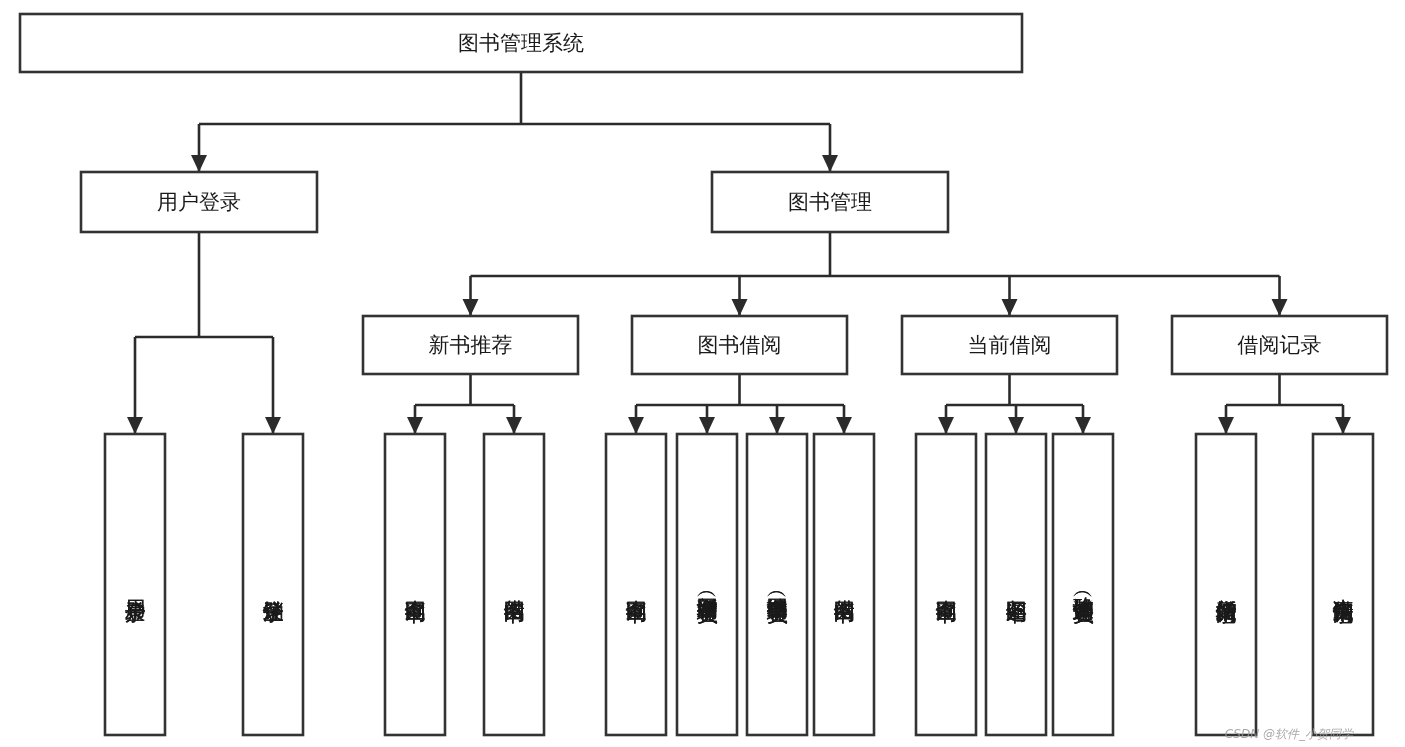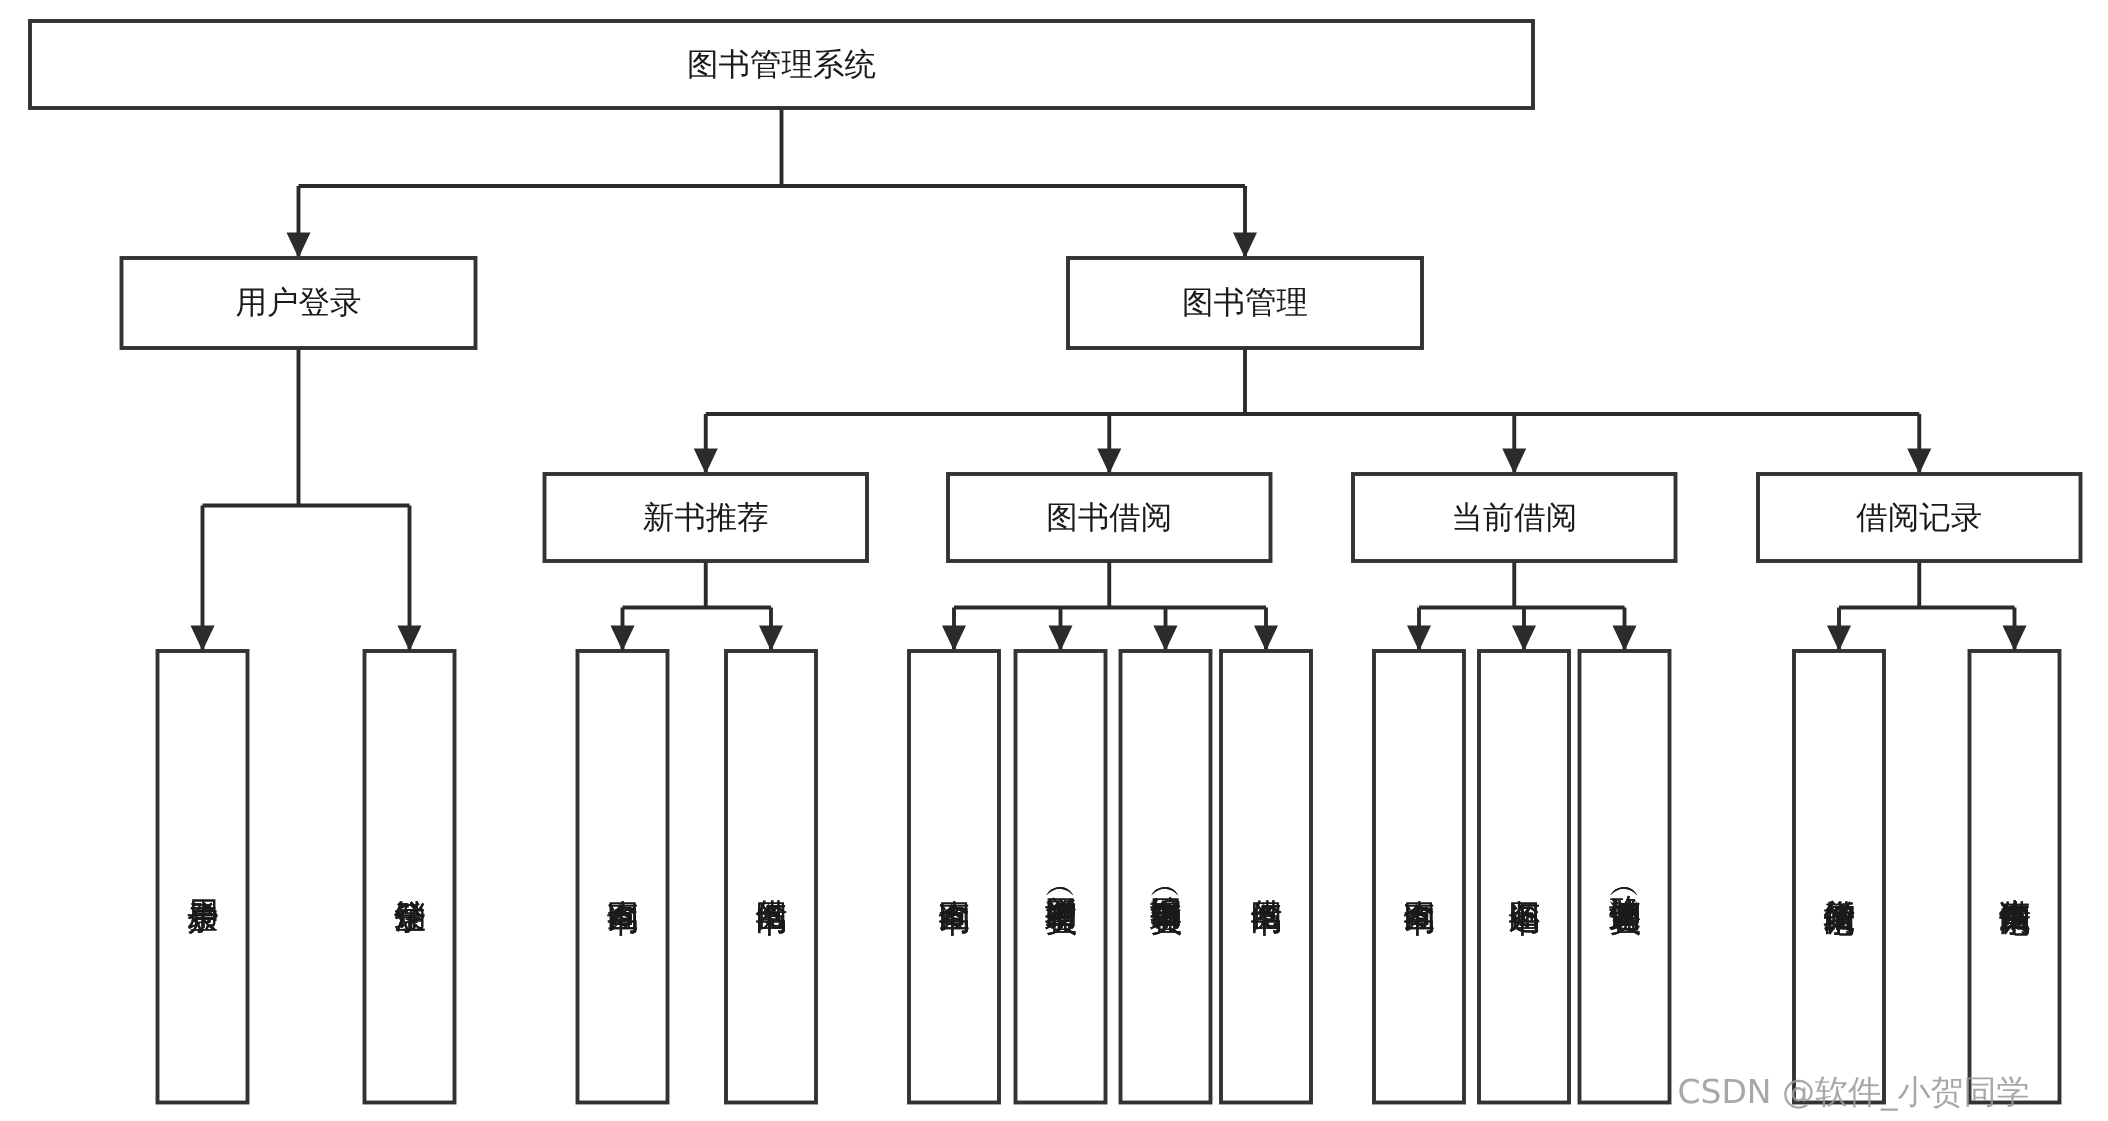--- a/index.html
+++ b/index.html
@@ -66,25 +66,26 @@
     color: #1a1a1a;
     letter-spacing: 1px;
     white-space: nowrap;
     text-align: center;
   }
   #watermark {
     position: absolute;
     right: 10px;
     bottom: 4px;
     font-family: "DejaVu Sans", "Liberation Sans", sans-serif;
-    font-size: 22px;
+    font-size: 12px;
     color: #9a9a9a;
     opacity: 0.85;
     white-space: nowrap;
     pointer-events: none;
+    font-style: italic;
   }
 </style>
 </head>
 <body>
 
 <div id="diagram-root">
   <svg id="tree-svg" viewBox="0 0 1405 747" preserveAspectRatio="none">
     <g id="connector-layer">
         <line x1="521" y1="72" x2="521" y2="124" class="connector"></line>
         <line x1="199" y1="124" x2="830" y2="124" class="connector"></line>

